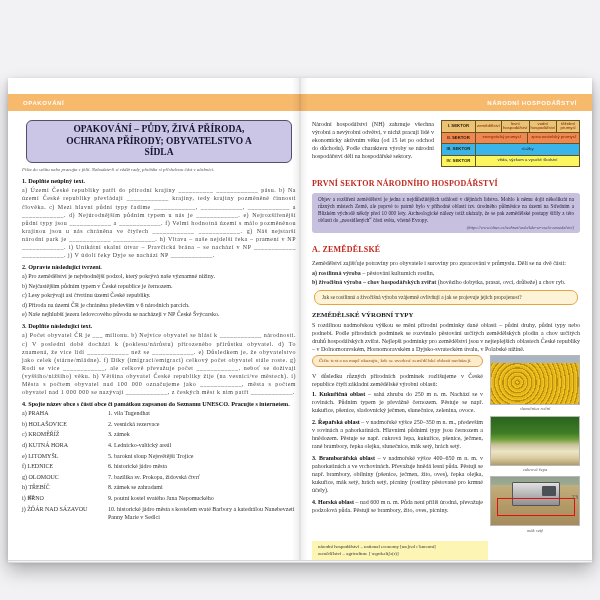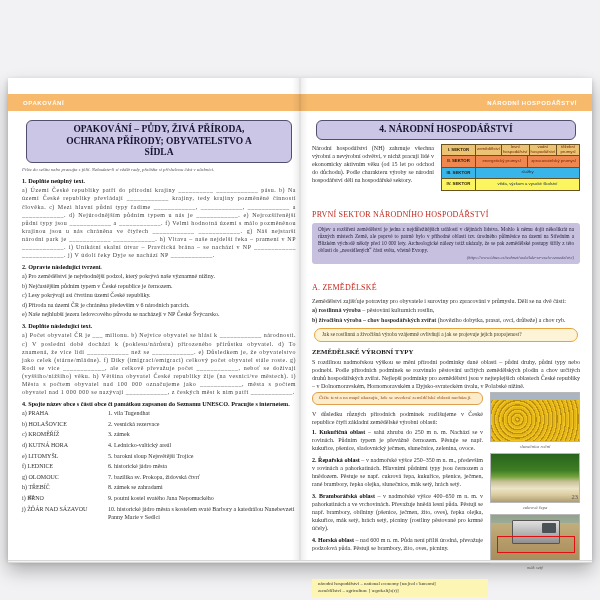--- a/index.html
+++ b/index.html
@@ -38,21 +38,21 @@
   .srow{display:flex;border-bottom:1px solid #6a5120;min-height:10.5px;align-items:stretch}
   .srow:last-child{border-bottom:none}
   .slabel{width:33px;flex:none;font-weight:bold;display:flex;align-items:center;justify-content:center;
           border-right:1px solid #6a5120;color:#2a1a05}
   .scells{flex:1;display:flex}
   .scell{flex:1;display:flex;align-items:center;justify-content:center;border-right:1px solid #6a5120;
          padding:0 1px;color:#7a1f00;line-height:1.1}
   .scell:last-child{border-right:none}
   .r1{background:#eac474}.r2{background:#ef8850}.r3{background:#3ab5e9}.r4{background:#fbf660}
   .r3 .scell,.r4 .scell{color:#203040}
-  .redhead{color:#c2281e;font-size:8px;font-weight:normal;margin:19px 0 3px;letter-spacing:.2px}
+  .redhead{color:#c2281e;font-size:8px;font-weight:bold;margin:12px 0 3px;letter-spacing:.2px}
   .histbox{background:#c7c0df;border-radius:3px;padding:3px 6px;font-size:5.2px;text-align:justify;color:#26263a;margin:0 0 2px}
   .histlink{text-align:right;font-style:italic;font-size:4.4px;color:#4a4a6a;margin-top:1px}
   .qbox{background:#fdf4d8;border:1px solid #e8a43c;border-radius:7px;padding:2.5px 7px;
         font-size:5.4px;color:#4a4030;margin:4px 2px}
   .typyhead{font-weight:bold;font-size:6.8px;color:#1a1a1a;margin:5px 0 2px}
   .lower{display:flex;gap:7px;margin-top:2px}
   .lcol{flex:1;min-width:0}
   .rcol{width:90px;flex:none}
   .mapbox{background:#fbeccb;border:1px solid #e0a050;border-radius:6px;padding:2px 6px;
           font-size:5px;color:#9a4a10;margin:0 0 5px}
@@ -138,21 +138,20 @@
     </div>
     <div class="urow">
       <span class="ucity">j) ŽĎÁR NAD SÁZAVOU</span>
       <span class="usite">10. historické jádro města s kostelem svaté Barbory a katedrálou Nanebevzetí Panny Marie v Sedlci</span>
     </div>
 
     <div class="pagenum pn-left">22</div>
   </div>
 
   <div class="page page-right">
-    <div class="title-box">4. NÁRODNÍ HOSPODÁŘSTVÍ</div>
 
     <div class="tb">
       <p class="intro body">Národní hospodářství (NH) zahrnuje všechna výrobní a nevýrobní odvětví, v nichž pracují lidé v ekonomicky aktivním věku (od 15 let po odchod do důchodu). Podle charakteru výroby se národní hospodářství dělí na hospodářské sektory.</p>
       <div class="sektor">
         <div class="srow r1">
           <div class="slabel">I. SEKTOR</div>
           <div class="scells">
             <div class="scell">zemědělství</div>
             <div class="scell">lesní hospodářství</div>
             <div class="scell">vodní hospodářství</div>

